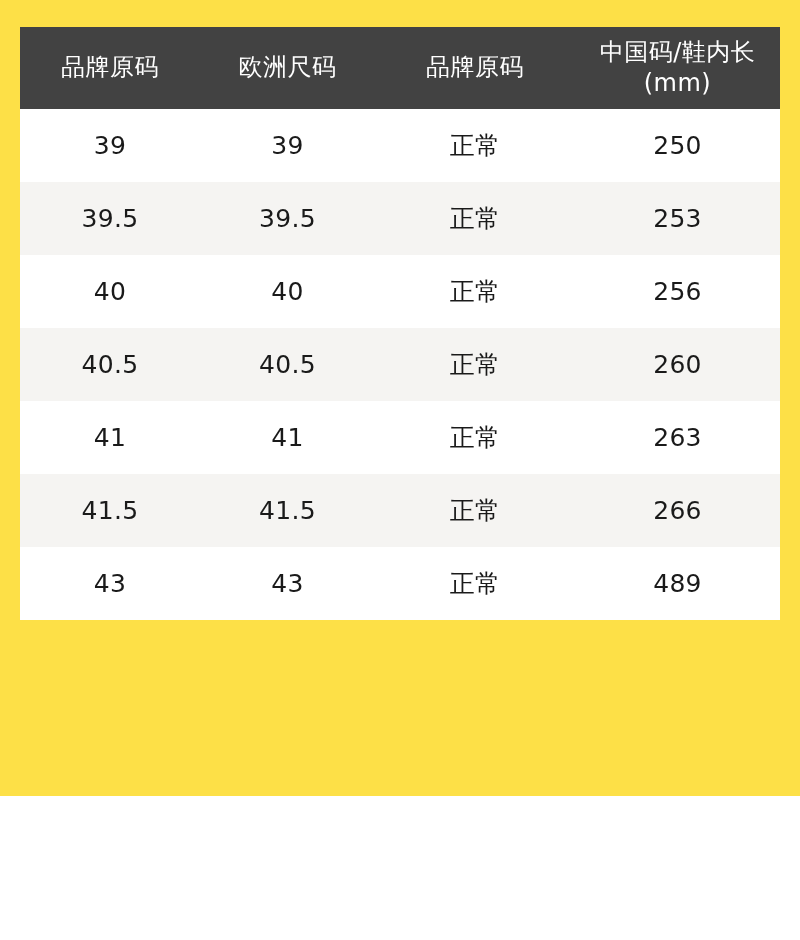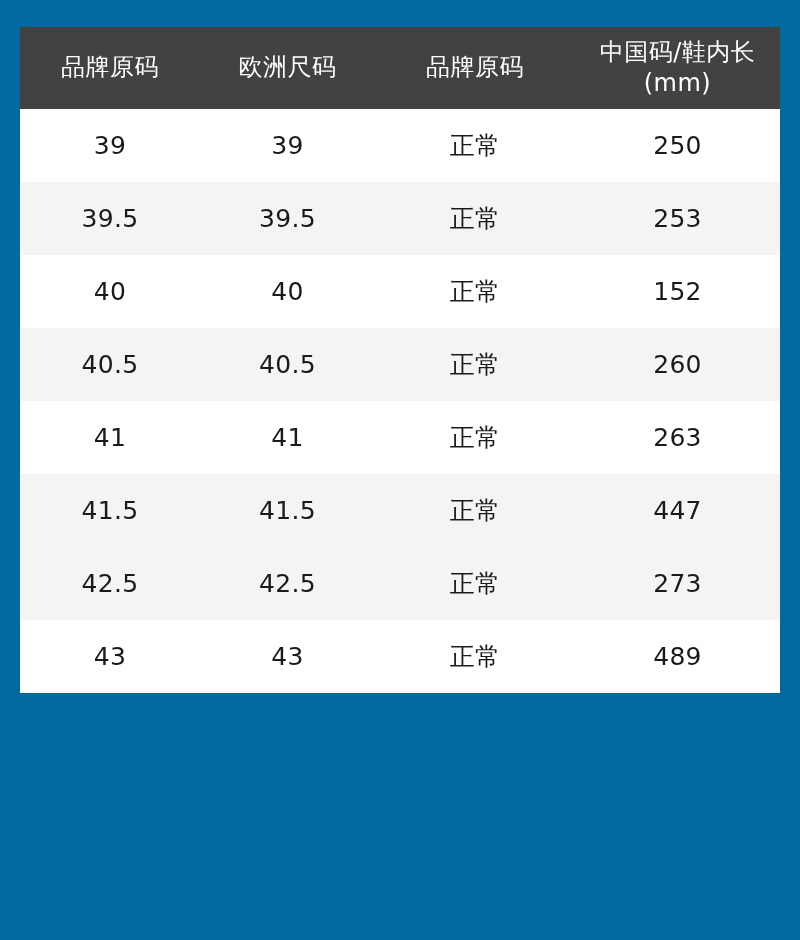--- a/index.html
+++ b/index.html
@@ -11,22 +11,22 @@
     width: 800px;
     height: 940px;
     overflow: hidden;
     font-family: "DejaVu Sans", "Liberation Sans", sans-serif;
     -webkit-font-smoothing: antialiased;
   }
 
   #size-chart-page {
     position: relative;
     width: 800px;
-    height: 940px;
-    background: #0369a1;
+    height: 796px;
+    background: #fde047;
     box-sizing: border-box;
   }
 
   .table-wrap {
     position: absolute;
     left: 20px;
     top: 27px;
     width: 760px;
   }
 
@@ -115,45 +115,39 @@
           <tr class="row-even">
             <td>39.5</td>
             <td>39.5</td>
             <td>正常</td>
             <td>253</td>
           </tr>
           <tr class="row-odd">
             <td>40</td>
             <td>40</td>
             <td>正常</td>
-            <td>152</td>
+            <td>256</td>
           </tr>
           <tr class="row-even">
             <td>40.5</td>
             <td>40.5</td>
             <td>正常</td>
             <td>260</td>
           </tr>
           <tr class="row-odd">
             <td>41</td>
             <td>41</td>
             <td>正常</td>
             <td>263</td>
           </tr>
           <tr class="row-even">
             <td>41.5</td>
             <td>41.5</td>
             <td>正常</td>
-            <td>447</td>
-          </tr>
-          <tr class="row-even">
-            <td>42.5</td>
-            <td>42.5</td>
-            <td>正常</td>
-            <td>273</td>
+            <td>266</td>
           </tr>
           <tr class="row-odd">
             <td>43</td>
             <td>43</td>
             <td>正常</td>
             <td>489</td>
           </tr>
         </tbody>
     </table>
   </div>

